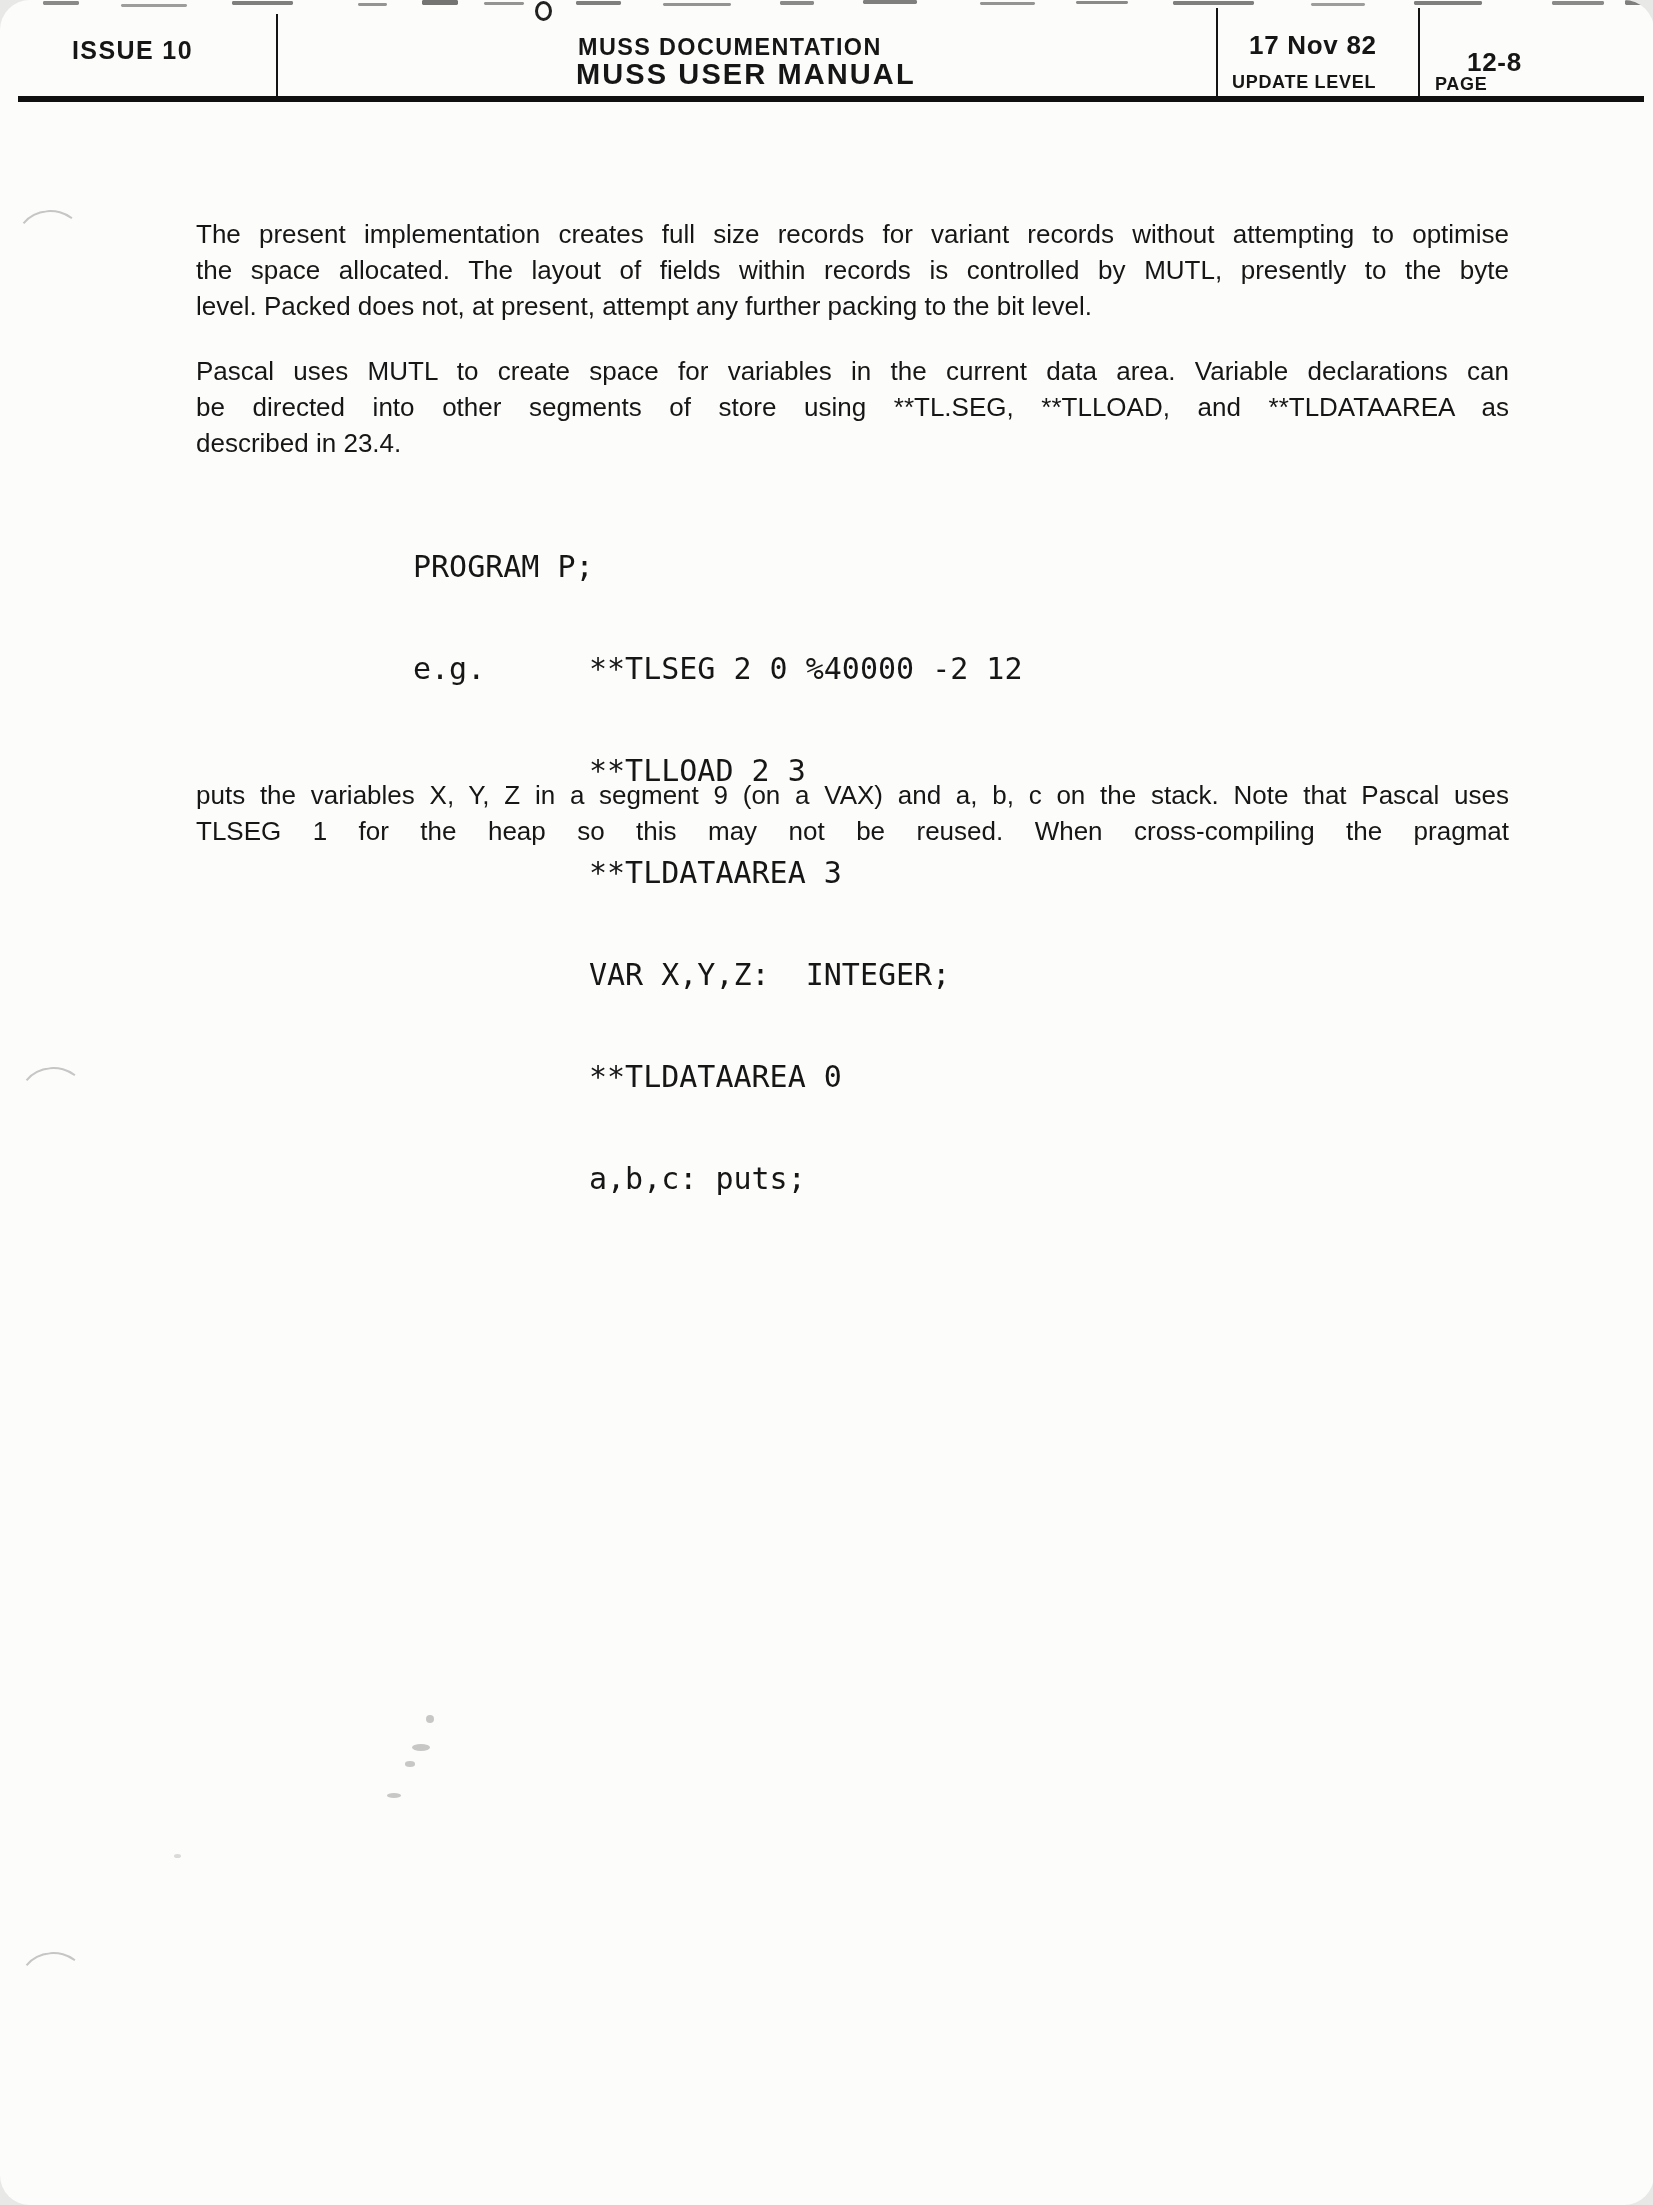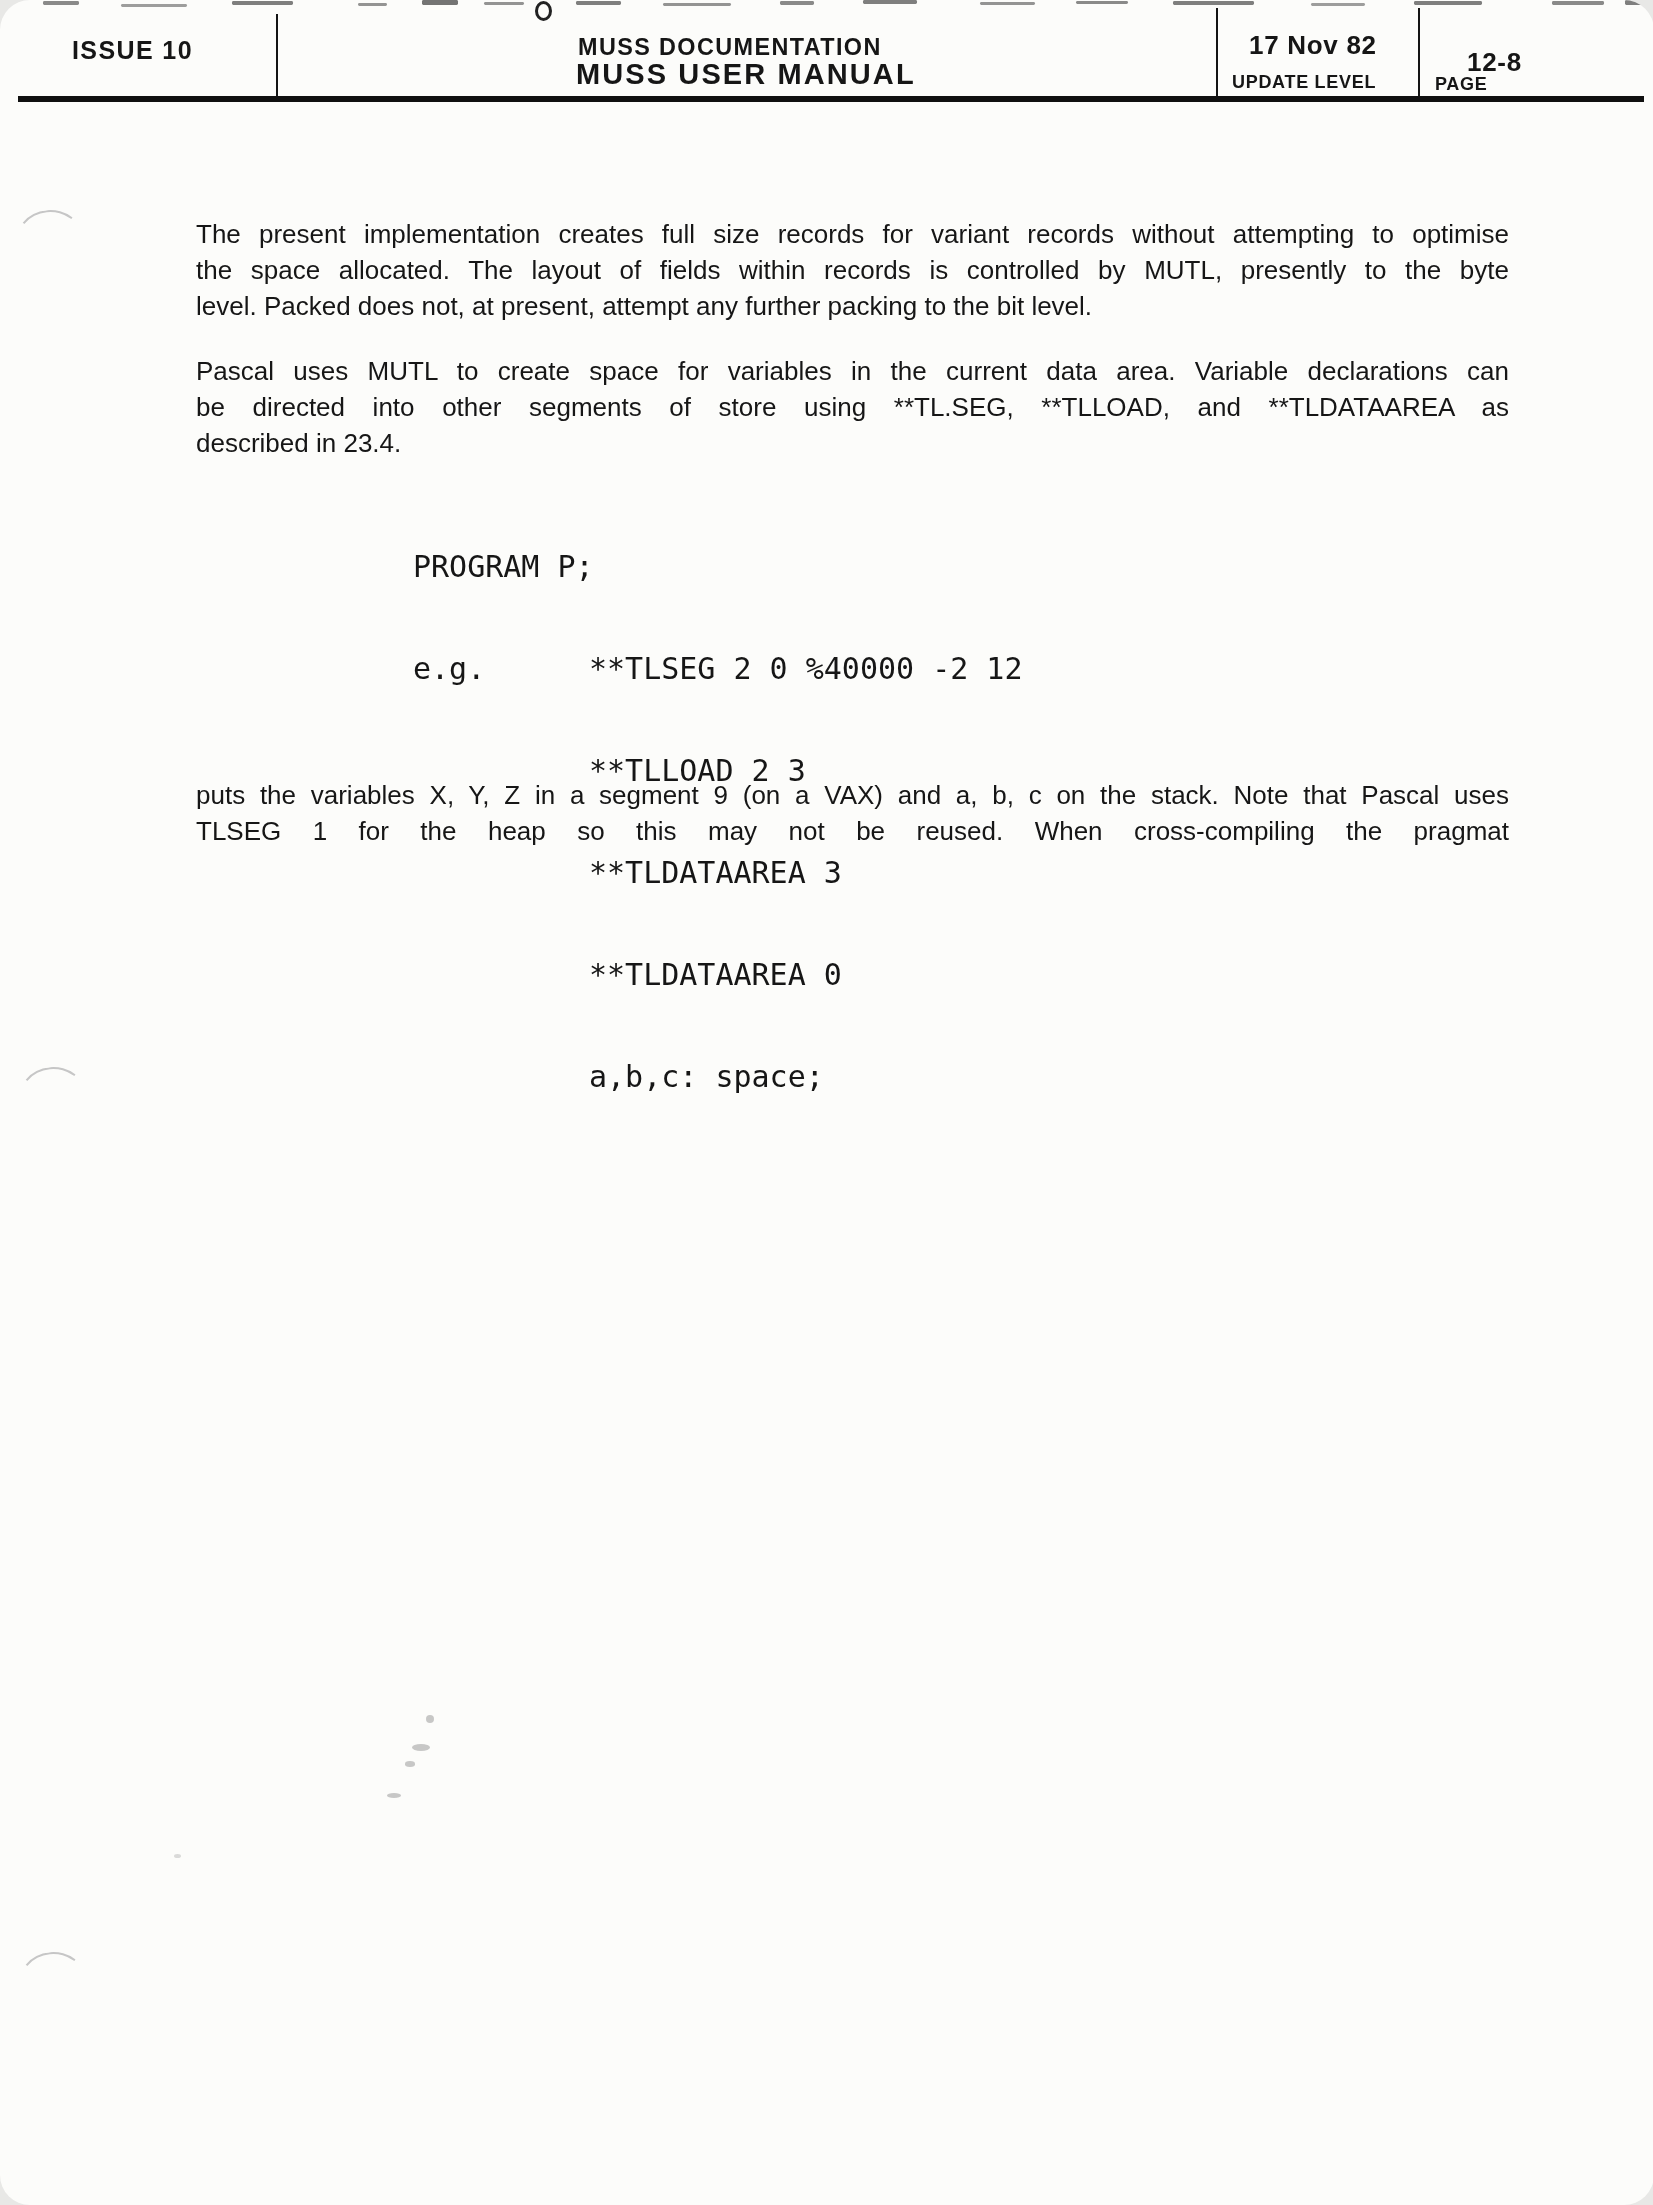--- a/index.html
+++ b/index.html
@@ -125,24 +125,27 @@
       <span class="eg-col">e.g.</span>
       <span>**TLSEG 2 0 %40000 -2 12</span>
     </div>
     <div class="code-row indent">
       <span>**TLLOAD 2 3</span>
     </div>
     <div class="code-row indent">
       <span>**TLDATAAREA 3</span>
     </div>
     <div class="code-row indent">
+      <span>VAR X,Y,Z:  INTEGER;</span>
+    </div>
+    <div class="code-row indent">
       <span>**TLDATAAREA 0</span>
     </div>
     <div class="code-row indent">
-      <span>a,b,c: space;</span>
+      <span>a,b,c: puts;</span>
     </div>
   </div>
 
   <div class="para para-3">
     <div class="jline">puts the variables X, Y, Z in a segment 9 (on a VAX) and a, b, c on the stack. Note that Pascal uses</div>
     <div class="jline">TLSEG 1 for the heap so this may not be reused. When cross-compiling the pragmat</div>
   </div>
 
   <div class="ring-arc arc-1"></div>
   <div class="ring-arc arc-2"></div>

